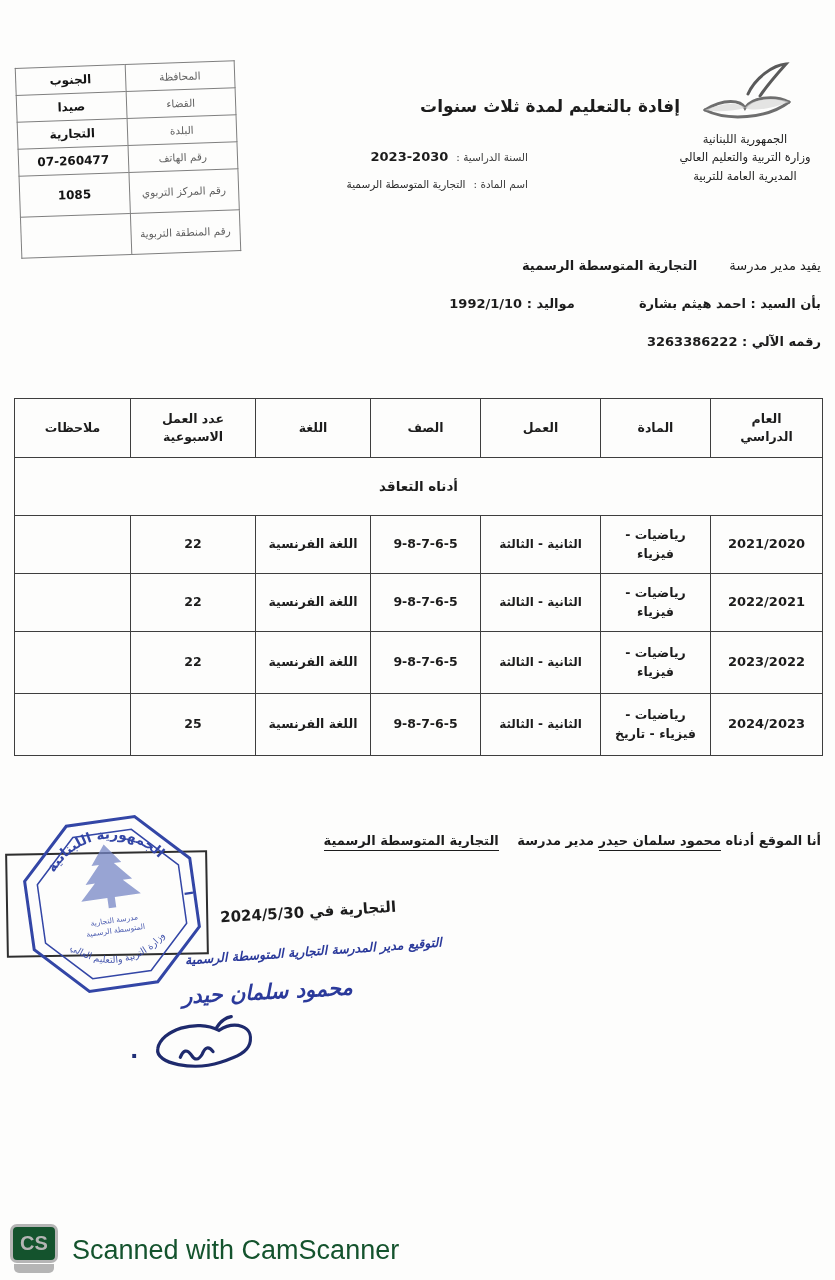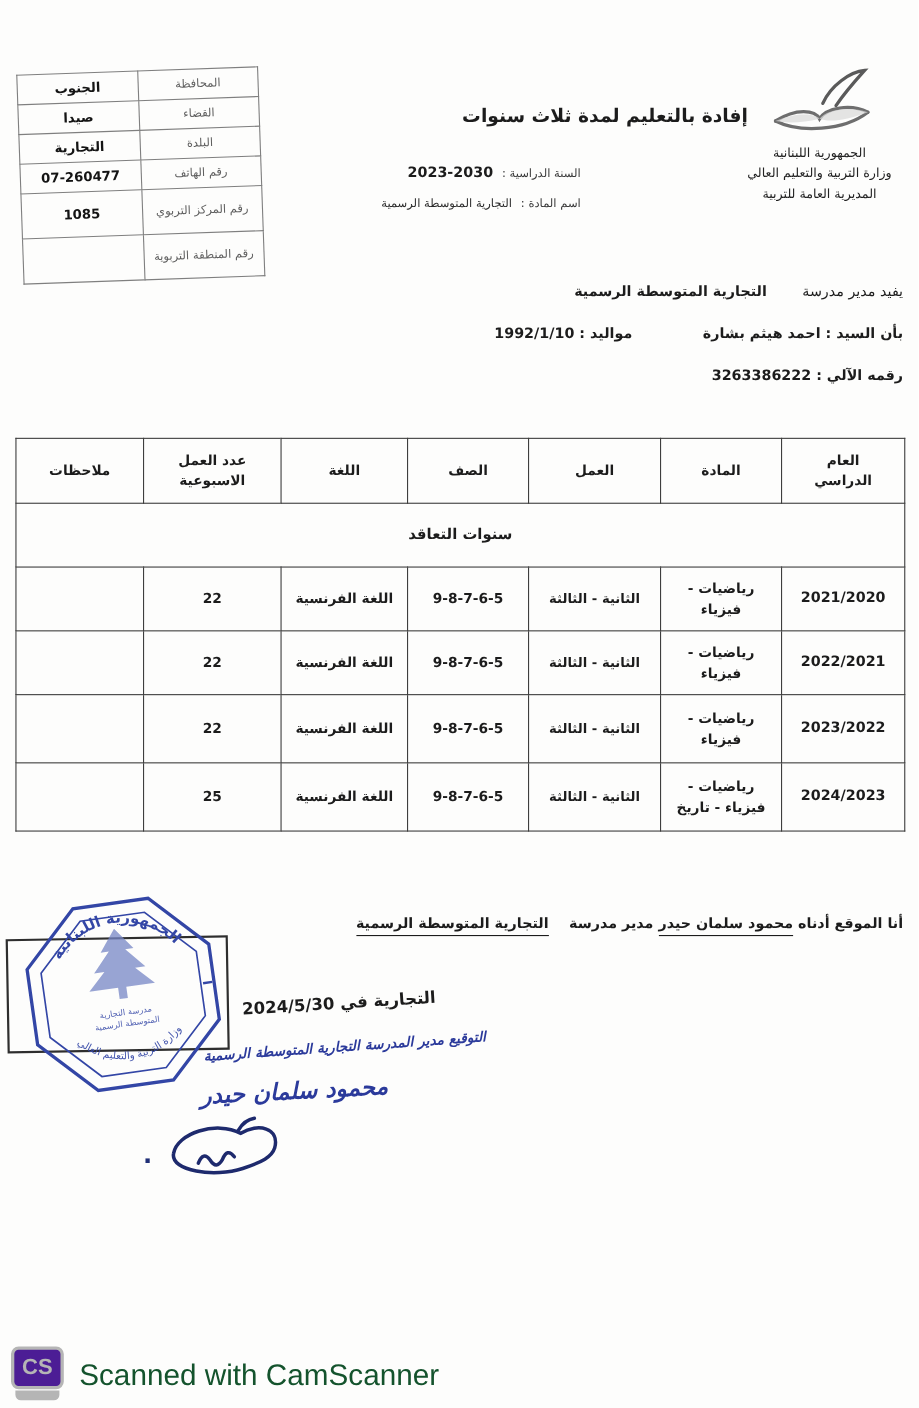--- a/index.html
+++ b/index.html
@@ -88,21 +88,21 @@
   }
   .sig-wrap{position:absolute;left:146px;top:1014px;z-index:3;transform:rotate(-3deg);}
   .sig-period{position:absolute;left:130px;top:1038px;font-size:22px;font-weight:700;color:#202f77;}
   
   .cam-footer{
     position:absolute;left:10px;top:1224px;display:flex;align-items:center;gap:14px;
     direction:ltr;font-family:"Liberation Sans",sans-serif;
   }
   .cs-icon{width:48px;height:52px;position:relative;}
   .cs-box{
-    width:42px;height:33px;border:3px solid #b5b5b5;border-radius:7px;background:#4c1d95;
+    width:42px;height:33px;border:3px solid #b5b5b5;border-radius:7px;background:#14532d;
     display:flex;align-items:center;justify-content:center;
     font-weight:700;font-size:20px;color:#b5b5b5;letter-spacing:0;
   }
   .cs-tab{width:40px;height:9px;background:#b5b5b5;border-radius:0 0 5px 5px;margin:1px auto 0 auto;}
   .cam-text{font-size:27px;color:#14532d;font-weight:400;}
 </style>
 </head>
 <body>
 
 <div class="page">
@@ -178,21 +178,21 @@
       <col class="col-year">
         <col class="col-subj">
         <col class="col-cycle">
         <col class="col-grade">
       <col class="col-lang">
         <col class="col-hours">
         <col class="col-notes">
     </colgroup>
     <tbody>
       <tr>
-        <td class="t-title" colspan="7">سنوات التعاقد</td>
+        <td class="t-title" colspan="7">أدناه التعاقد</td>
       </tr>
     </tbody>
     <thead>
       <tr>
         <th>العام
 الدراسي</th>
         <th>المادة</th>
         <th>العمل</th>
         <th>الصف</th>
         <th>اللغة</th>

